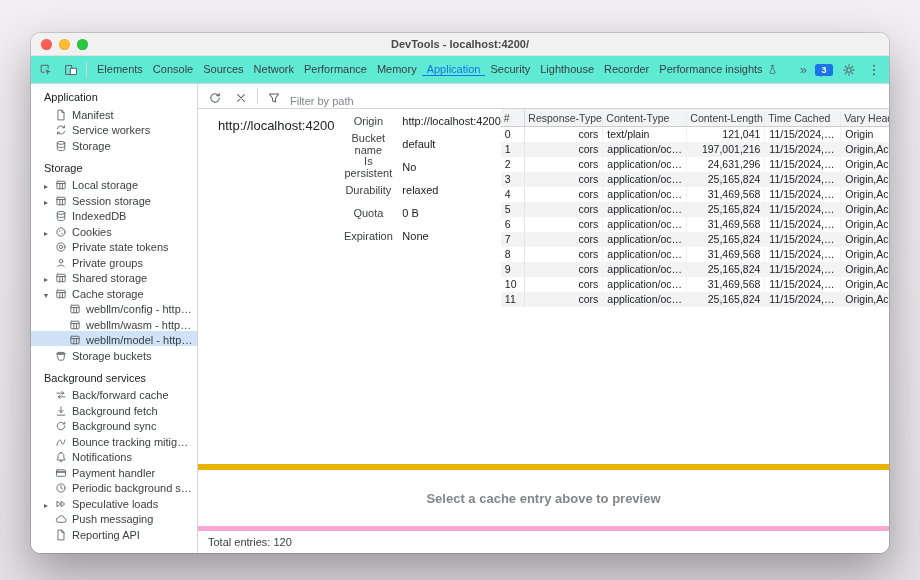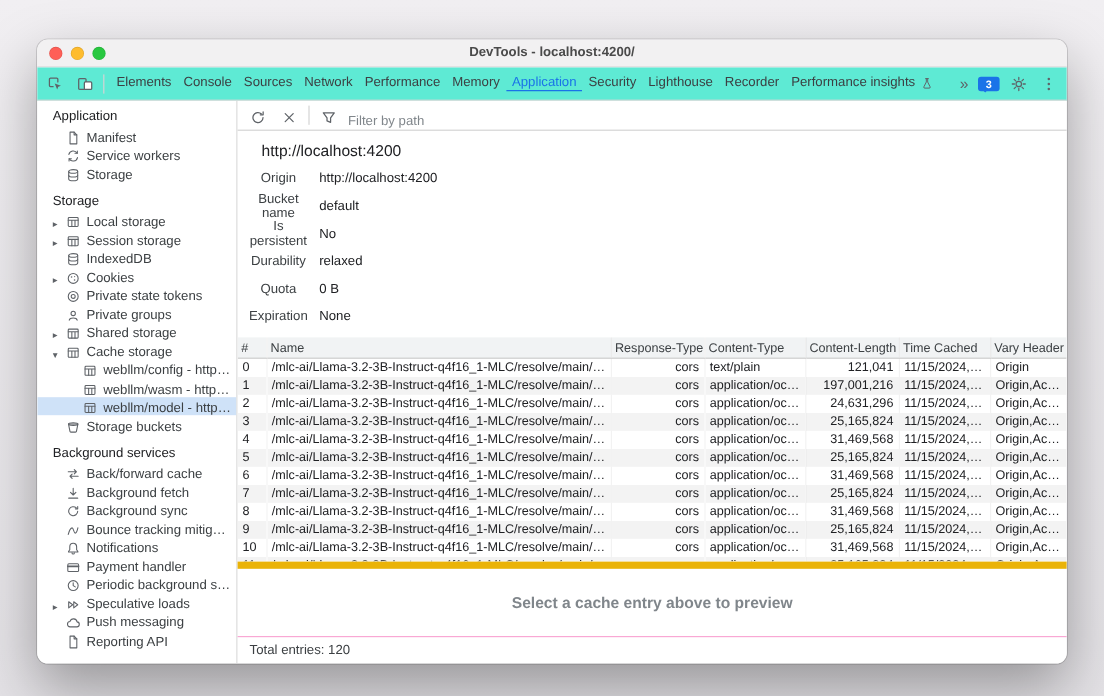--- a/index.html
+++ b/index.html
@@ -54,39 +54,39 @@
   .side-item .icn{margin-right:5px;width:12px;height:12px}
   .side-label{overflow:hidden;text-overflow:ellipsis;padding-right:4px}
   .side-item.child{padding-left:27px}
   .side-item.selected{background:#cfe2f8}
   
   .main{flex:1;min-width:0;display:flex;flex-direction:column;background:#fff}
   .panel-toolbar{flex:0 0 24px;border-bottom:1px solid #d4d4d4;display:flex;align-items:flex-end;gap:2px;padding:0 5px}
   .filter-input{border:none;outline:none;background:transparent;font-size:11px;color:#3c4043;width:200px;
     font-family:"Liberation Sans","DejaVu Sans",sans-serif}
   .filter-input::placeholder{color:#80868b}
-  .panel-body{flex:1;min-height:0;display:flex;flex-direction:column;overflow:hidden}
+  .panel-body{flex:1;min-height:0;display:flex;flex-direction:row;overflow:hidden}
   .cache-title{font-size:13px;font-weight:400;color:#202124;margin:9px 0 4px 20px;line-height:15px}
   .meta{margin-bottom:6px}
   .meta-row{display:flex;align-items:center;height:23px;font-size:11px}
   .meta-label{flex:0 0 52px;margin-left:8px;text-align:center;color:#3c4043}
   .meta-value{margin-left:8px;color:#202124;white-space:nowrap}
   .table-wrap{flex:1;min-height:0;overflow:hidden}
   table.data{width:100%;border-collapse:collapse;table-layout:fixed;font-size:10.5px}
   table.data th{height:17px;background:#f1f3f4;border-bottom:1px solid #cdcdcd;border-left:1px solid rgba(0,0,0,.08);
     font-weight:400;text-align:left;color:#3c4043;padding:0 3px;white-space:nowrap;overflow:hidden}
   table.data th:first-child{border-left:none}
   table.data td{height:15px;line-height:15px;padding:0 4px;border-left:1px solid rgba(0,0,0,.05);
     color:#202124;white-space:nowrap;overflow:hidden;text-overflow:ellipsis}
   table.data td:first-child{border-left:none}
   table.data tbody tr:nth-child(even){background:#f3f3f3}
   .ta-r{text-align:right}
   .preview{flex:0 0 56px;border-top:6px solid #eab308;display:flex;align-items:center;justify-content:center;
     color:#80868b;font-weight:700;font-size:13px}
-  .statusbar{flex:0 0 22px;border-top:1px solid #f9a8d4;display:flex;align-items:center;
+  .statusbar{flex:0 0 22px;border-top:5px solid #f9a8d4;display:flex;align-items:center;
     font-size:11px;color:#3c4043;padding-left:10px}
 </style>
 </head>
 <body>
 
 <div class="desktop">
   <div class="window">
 
     <div class="titlebar">
       <div class="traffic">

